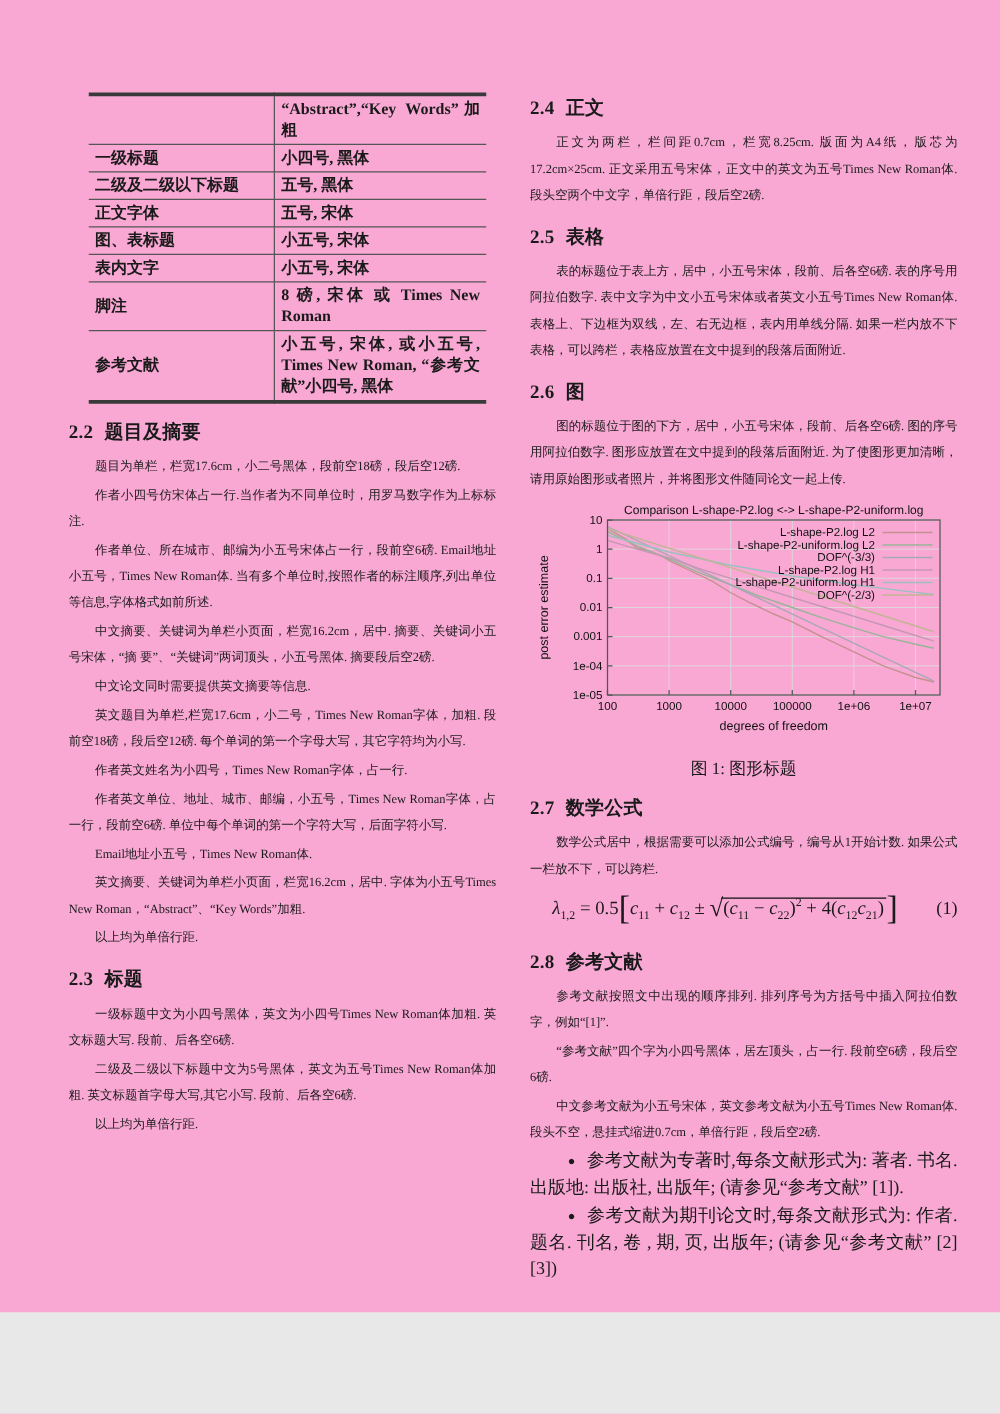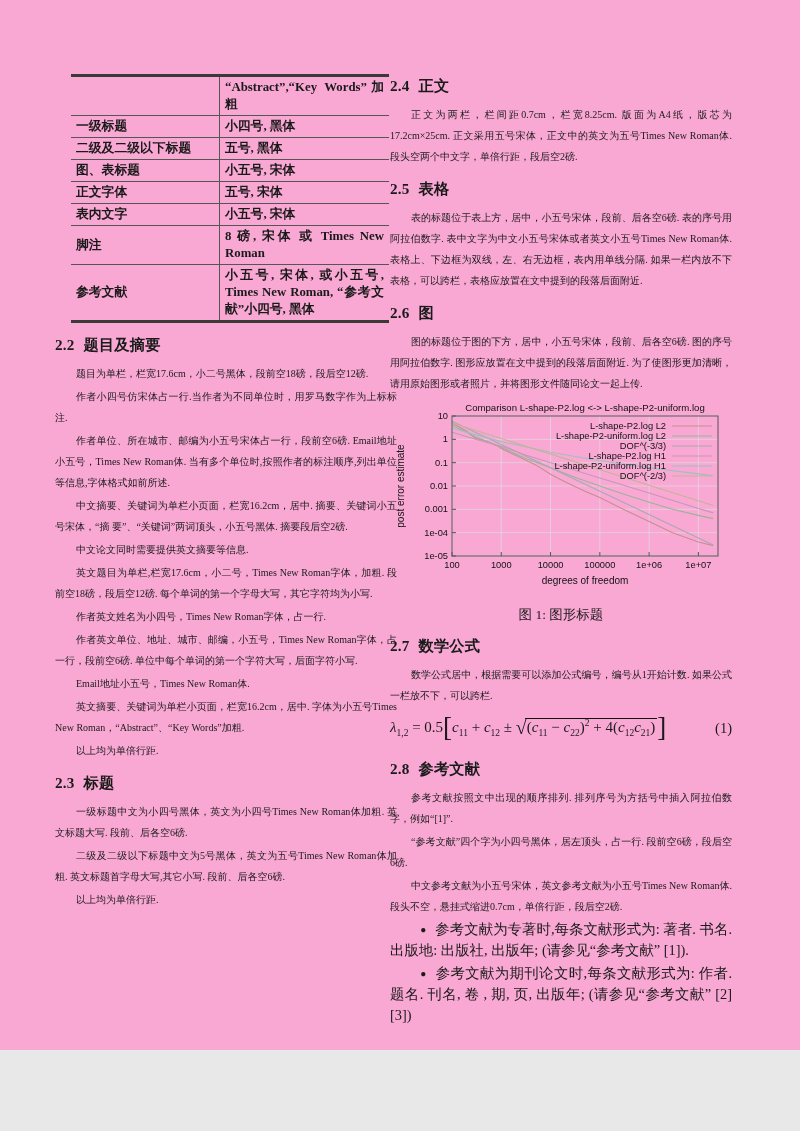--- a/index.html
+++ b/index.html
@@ -1,20 +1,20 @@
 <!DOCTYPE html>
 <html><head>
 <meta charset="utf-8">
 <style>
   html,body{margin:0;padding:0;background:#e8e8e8;}
   .page{position:relative;width:800px;height:1050px;background:#f9a8d4;margin:0 auto;
         font-family:"Liberation Serif","DejaVu Serif",serif;color:#1a1a1a;overflow:hidden;}
   .col{position:absolute;top:74px;width:342px;}
   .col-left{left:55px;}
-  .col-right{left:390px;}
+  .col-right{left:424px;}
 
   
   .spec-table{border-collapse:collapse;width:318px;margin:0 0 0 16px;
               border-top:3px solid #3a3a3a;border-bottom:3px solid #3a3a3a;}
   .spec-table td{border-bottom:1px solid #555;font-size:12.8px;line-height:17px;
                  padding:2px 5px;vertical-align:middle;font-weight:bold;}
   .spec-table tr:last-child td{border-bottom:none;}
   .spec-table td.c1{width:138px;border-right:1px solid #555;}
   .spec-table td.c2{font-weight:bold;text-align:justify;}
 
@@ -24,21 +24,21 @@
          text-indent:2.1em;}
   p.bullet{font-size:14.4px;line-height:21px;margin:0 0 2px 0;text-align:justify;text-indent:2.1em;}
   p.bullet .dot{font-size:10px;vertical-align:1px;margin-right:9px;}
 
   
   .figure{margin:8px 0 2px 0;text-align:center;}
   .figure svg{display:block;margin:0 auto;}
   .fig-caption{font-size:13.5px;margin:4px 0 2px 0;text-align:center;}
 
   
-  .equation{position:relative;margin:10px 0 20px 0;padding-right:30px;
+  .equation{position:relative;margin:10px 0 20px 0;padding-right:30px;text-align:center;
             font-size:15px;}
   .equation i{font-family:"Liberation Serif",serif;}
   .equation sub{font-size:9.5px;}
   .equation sup{font-size:9.5px;}
   .equation .big{font-size:27px;font-weight:400;vertical-align:-4px;line-height:0;}
   .sqrt{white-space:nowrap;}
   .sqrt .rad{font-size:20px;vertical-align:-2px;margin-right:-2px;}
   .sqrt .body{border-top:1.3px solid #111;padding:0 2px;}
   .eq-num{position:absolute;right:0;top:50%;transform:translateY(-50%);font-size:14.5px;}
 </style>
@@ -57,26 +57,26 @@
       </tr>
       <tr>
         <td class="c1">一级标题</td>
         <td class="c2">小四号, 黑体</td>
       </tr>
       <tr>
         <td class="c1">二级及二级以下标题</td>
         <td class="c2">五号, 黑体</td>
       </tr>
       <tr>
+        <td class="c1">正文字体</td>
+        <td class="c2">五号, 宋体</td>
+      </tr>
+      <tr>
         <td class="c1">图、表标题</td>
         <td class="c2">小五号, 宋体</td>
-      </tr>
-      <tr>
-        <td class="c1">正文字体</td>
-        <td class="c2">五号, 宋体</td>
       </tr>
       <tr>
         <td class="c1">表内文字</td>
         <td class="c2">小五号, 宋体</td>
       </tr>
       <tr>
         <td class="c1">脚注</td>
         <td class="c2">8 磅, 宋体 或 Times New Roman</td>
       </tr>
       <tr>

